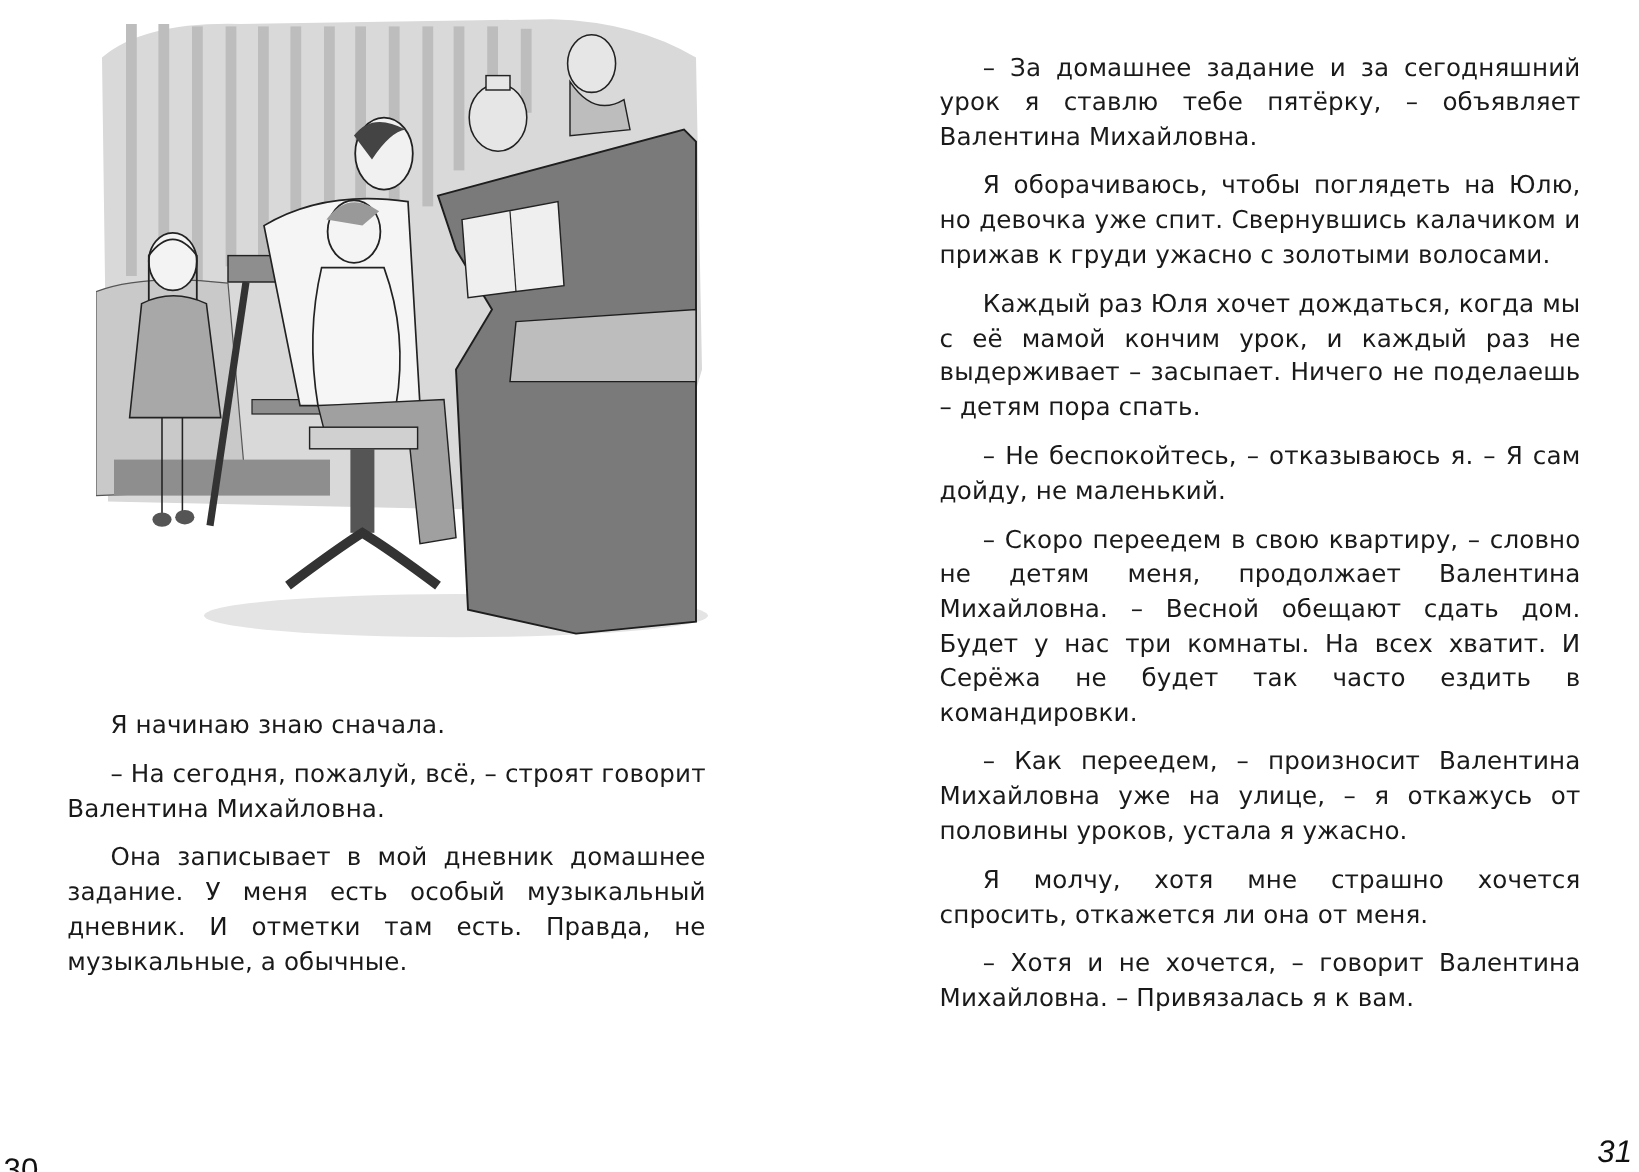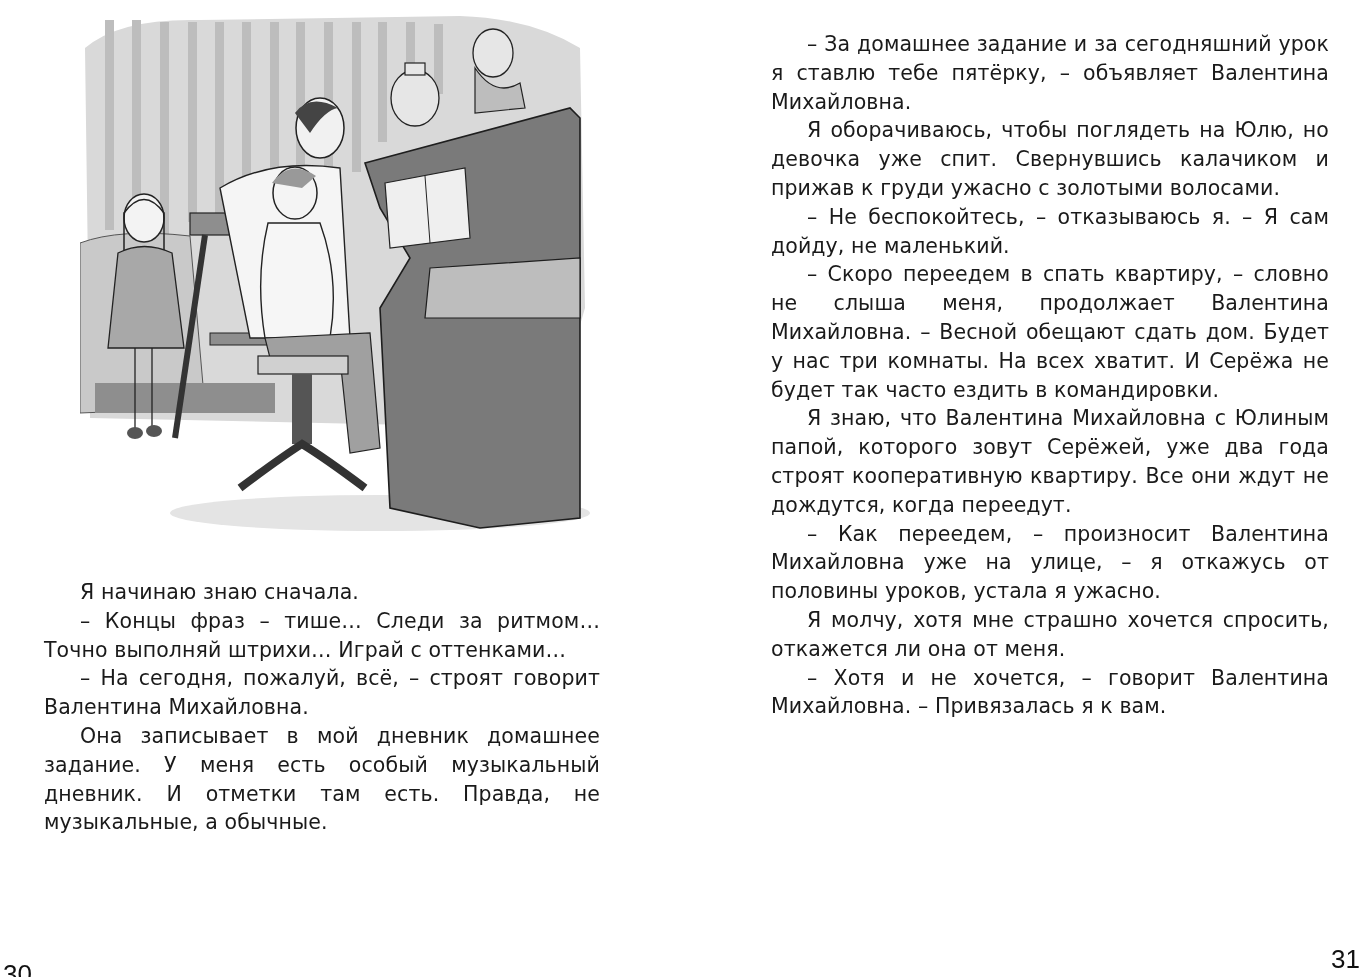--- a/index.html
+++ b/index.html
@@ -5,24 +5,24 @@
   html, body { margin:0; padding:0; background:#ffffff; }
   body { width:1366px; height:977px; position:relative; overflow:hidden;
          font-family:"DejaVu Sans", "Liberation Sans", sans-serif; color:#1a1a1a; }
   .page { position:absolute; top:0; height:977px; }
   .page-left { left:0; width:683px; }
   .page-right { left:683px; width:683px; }
   .illustration { position:absolute; left:80px; top:8px; width:520px; height:530px; }
   .text-block { position:absolute; font-size:20.5px; line-height:28.8px; text-align:justify; letter-spacing:0.1px; }
   .text-left { left:44px; top:578px; width:556px; }
   .text-right { left:88px; top:30px; width:558px; }
-  .para { margin:0; text-indent:36px; }
+  .para { margin:12px; text-indent:36px; }
   .page-number { position:absolute; font-family:"Liberation Sans", sans-serif; font-size:26px; top:944px; color:#111; }
   .pn-left { left:3px;margin-top:15px; }
-  .pn-right { right:6px; }
+  .pn-right { right:6px;font-style:italic; }
 </style>
 </head>
 <body>
 
 <div class="page page-left">
   <svg class="illustration" viewBox="0 0 520 530" xmlns="http://www.w3.org/2000/svg">
 
     <path d="M5 40 Q40 10 120 12 L380 8 Q450 10 500 40 L505 300 L470 420 L10 410 Z" fill="#d9d9d9"></path>
 
     <g fill="#bdbdbd">
@@ -80,34 +80,33 @@
 
     <ellipse cx="335" cy="90" rx="24" ry="28" fill="#e6e6e6" stroke="#222" stroke-width="1.3"></ellipse>
     <rect x="325" y="55" width="20" height="12" fill="#e6e6e6" stroke="#222" stroke-width="1.2"></rect>
 
     <ellipse cx="413" cy="45" rx="20" ry="24" fill="#e6e6e6" stroke="#222" stroke-width="1.3"></ellipse>
     <path d="M395 60 Q415 90 440 75 L445 100 L395 105 Z" fill="#bdbdbd" stroke="#222" stroke-width="1.2"></path>
   </svg>
 
   <div class="text-block text-left">
     <p class="para">Я начинаю знаю сначала.</p>
-    <p class="para">– Концы фраз – тише… Следи за ритмом… Точно выполняй штрихи… Играй с оттенками…</p>
     <p class="para">– На сегодня, пожалуй, всё, – строят говорит Валентина Михайловна.</p>
     <p class="para">Она записывает в мой дневник домашнее задание. У меня есть особый музыкальный дневник. И отметки там есть. Правда, не музыкальные, а обычные.</p>
   </div>
 
   <div class="page-number pn-left">30</div>
 </div>
 
 <div class="page page-right">
   <div class="text-block text-right">
     <p class="para">– За домашнее задание и за сегодняшний урок я ставлю тебе пятёрку, – объявляет Валентина Михайловна.</p>
     <p class="para">Я оборачиваюсь, чтобы поглядеть на Юлю, но девочка уже спит. Свернувшись калачиком и прижав к груди ужасно с золотыми волосами.</p>
+    <p class="para">Каждый раз Юля хочет дождаться, когда мы с её мамой кончим урок, и каждый раз не выдерживает – засыпает. Ничего не поделаешь – детям пора спать.</p>
     <p class="para">– Не беспокойтесь, – отказываюсь я. – Я сам дойду, не маленький.</p>
-    <p class="para">– Скоро переедем в спать квартиру, – словно не слыша меня, продолжает Валентина Михайловна. – Весной обещают сдать дом. Будет у нас три комнаты. На всех хватит. И Серёжа не будет так часто ездить в командировки.</p>
-    <p class="para">Я знаю, что Валентина Михайловна с Юлиным папой, которого зовут Серёжей, уже два года строят кооперативную квартиру. Все они ждут не дождутся, когда переедут.</p>
+    <p class="para">– Скоро переедем в свою квартиру, – словно не детям меня, продолжает Валентина Михайловна. – Весной обещают сдать дом. Будет у нас три комнаты. На всех хватит. И Серёжа не будет так часто ездить в командировки.</p>
     <p class="para">– Как переедем, – произносит Валентина Михайловна уже на улице, – я откажусь от половины уроков, устала я ужасно.</p>
     <p class="para">Я молчу, хотя мне страшно хочется спросить, откажется ли она от меня.</p>
     <p class="para">– Хотя и не хочется, – говорит Валентина Михайловна. – Привязалась я к вам.</p>
   </div>
 
   <div class="page-number pn-right">31</div>
 </div>
 
 </body></html>

